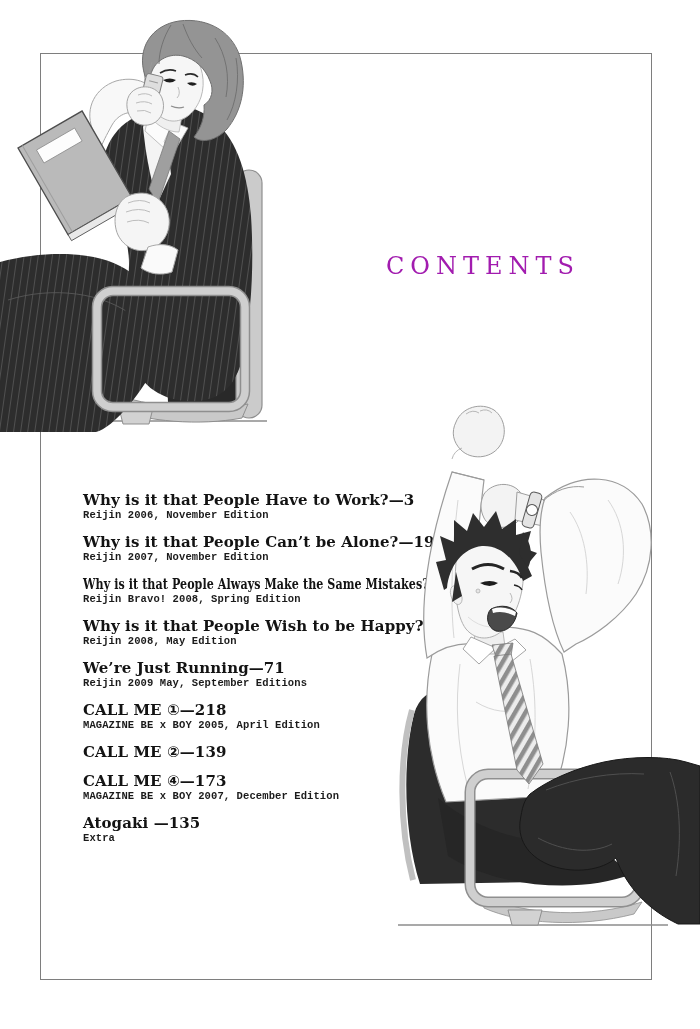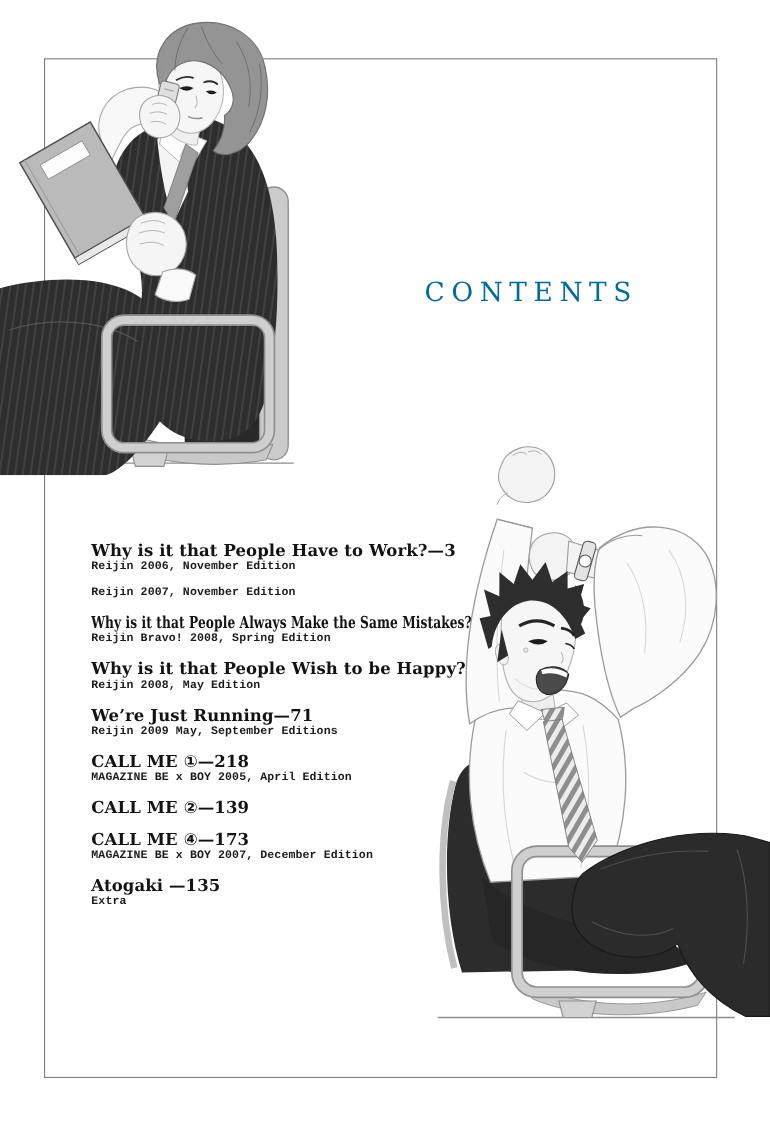--- a/index.html
+++ b/index.html
@@ -8,21 +8,21 @@
     font-family:"Liberation Serif","DejaVu Serif",serif;color:#161616;
     overflow:hidden;margin:0 auto;
   }
   .frame{
     position:absolute;left:40px;top:53px;width:612px;height:927px;
     border:1px solid #7e7e7e;box-sizing:border-box;
   }
   .contents-title{
     position:absolute;left:386px;top:252px;margin:0;
     font-family:"DejaVu Serif","Liberation Serif",serif;
-    font-size:24px;font-weight:normal;letter-spacing:6px;color:#0369a1;
+    font-size:24px;font-weight:normal;letter-spacing:6px;color:#a21caf;
     white-space:nowrap;
   }
   .toc{
     position:absolute;left:83px;top:491px;width:440px;margin:0;padding:0;
     list-style:none;
   }
   .entry{margin:0 0 11px 0;}
   .entry-title{
     font-family:"DejaVu Serif","DejaVu Sans",serif;font-weight:bold;
     font-size:15px;line-height:18px;letter-spacing:.1px;white-space:nowrap;color:#131313;
@@ -42,20 +42,21 @@
   <div class="frame"></div>
 
   <h1 class="contents-title">CONTENTS</h1>
 
   <ol class="toc">
       <li class="entry">
         <div class="entry-title">Why is it that People Have to Work?—3</div>
         <div class="entry-source">Reijin 2006, November Edition</div>
       </li>
       <li class="entry">
+        <div class="entry-title">Why is it that People Can’t be Alone?—19</div>
         <div class="entry-source">Reijin 2007, November Edition</div>
       </li>
       <li class="entry condensed">
         <div class="entry-title">Why is it that People Always Make the Same Mistakes?—31</div>
         <div class="entry-source">Reijin Bravo! 2008, Spring Edition</div>
       </li>
       <li class="entry">
         <div class="entry-title">Why is it that People Wish to be Happy?—35</div>
         <div class="entry-source">Reijin 2008, May Edition</div>
       </li>

